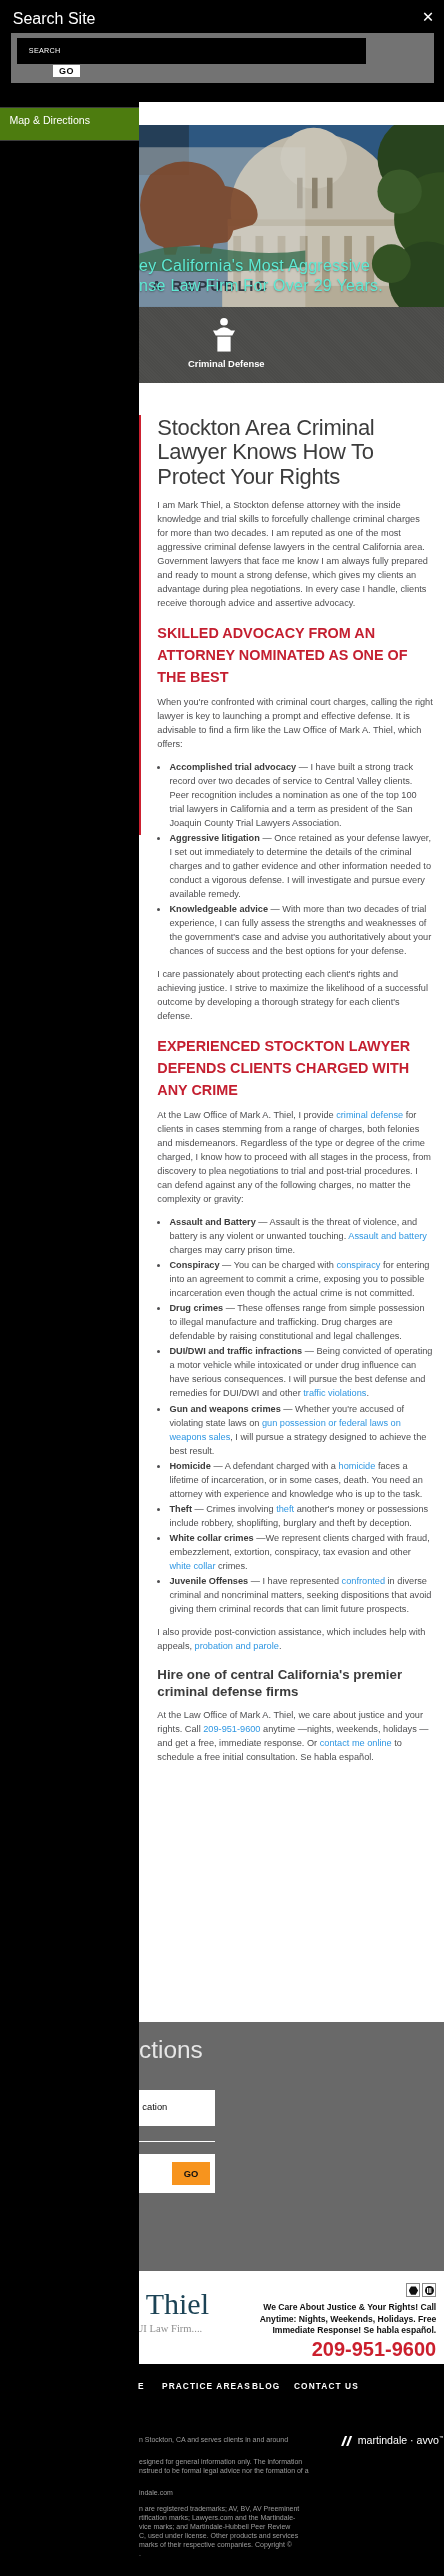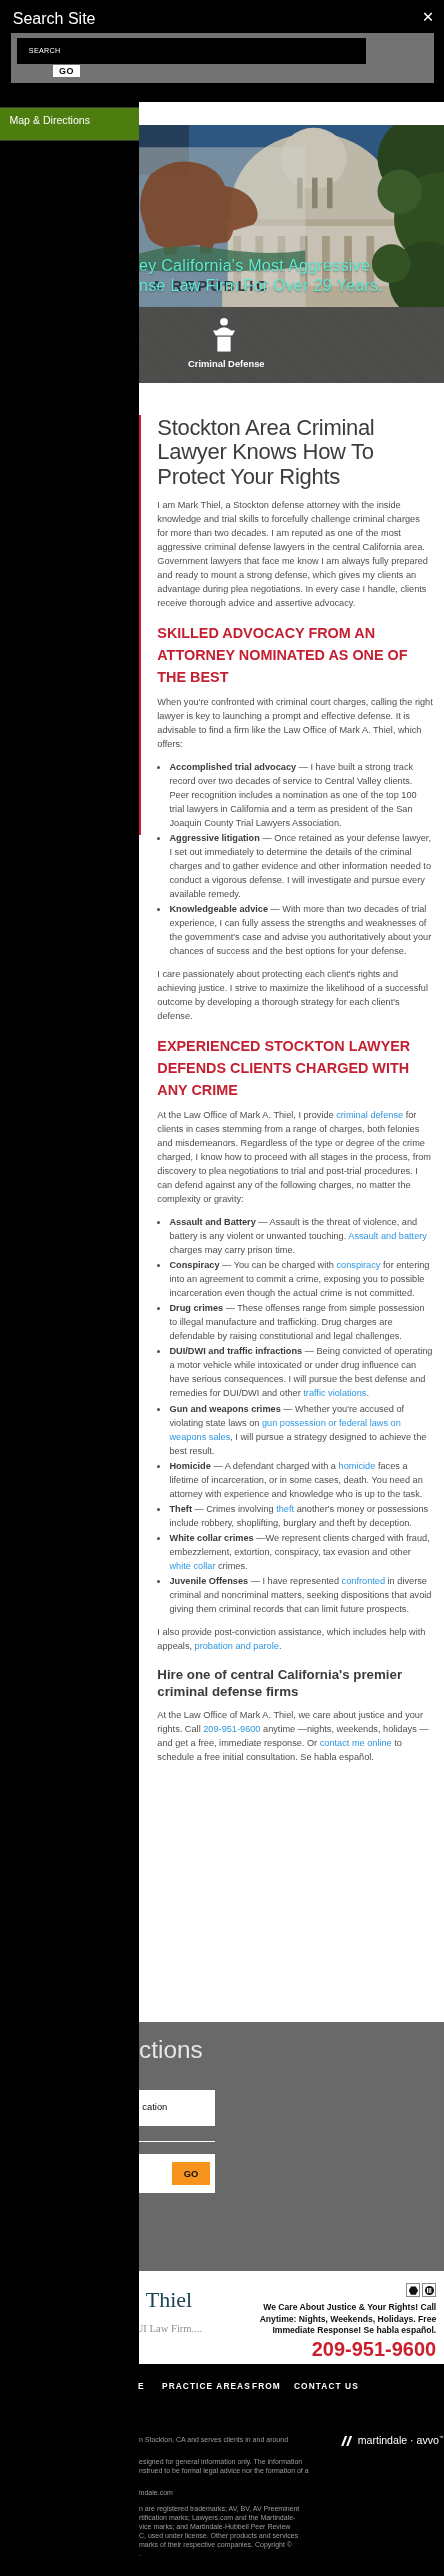--- a/index.html
+++ b/index.html
@@ -56,21 +56,21 @@
   #form-heading{position:absolute;left:0;top:14.4px;color:#e6e6e6;font-size:24.4px;font-weight:300;}
   #form-input{position:absolute;left:0;top:68px;width:76px;height:36px;background:#fff;}
   #form-input span{position:absolute;left:3.3px;top:11px;color:#0a0a0a;font-size:9.4px;font-weight:normal;}
   #form-line{position:absolute;left:0;top:119px;width:76px;height:1.1px;background:#fff;}
   #form-gobox{position:absolute;left:0;top:132px;width:76px;height:39px;background:#fff;}
   #form-go{position:absolute;left:33px;top:7.8px;width:38px;height:23px;background:#f7941e;border:0;
       color:#111;font-size:9.4px;font-weight:bold;cursor:pointer;font-family:"Liberation Sans",sans-serif;}
 
   
   #footer-white{left:139px;top:2271px;width:305px;height:94px;background:#fff;overflow:hidden;}
-  #logo-main{position:absolute;left:6.7px;top:15.6px;color:#1c4355;font-size:22px;
+  #logo-main{position:absolute;left:6.7px;top:15.6px;color:#1c4355;font-size:30px;
       font-family:"Liberation Serif",serif;}
   #logo-sub{position:absolute;left:-3.3px;top:52px;color:#8f8f8f;font-size:10.6px;
       font-family:"Liberation Serif",serif;}
   .soc{position:absolute;top:12.2px;width:14px;height:14px;border:0.6px solid #8a8a8a;background:#fff;
       box-sizing:border-box;cursor:pointer;}
   #soc1{left:267px;} #soc2{left:283px;}
   .hexa{position:absolute;left:1.7px;top:2.2px;width:9.4px;height:8.3px;background:#111;
       clip-path:polygon(25% 0,75% 0,100% 50%,75% 100%,25% 100%,0 50%);}
   .circ{position:absolute;left:1.7px;top:1.7px;width:9.4px;height:9.4px;border-radius:50%;background:#111;}
   .circ i{position:absolute;left:2.2px;top:2.2px;width:1.1px;height:5px;background:#fff;
@@ -221,21 +221,21 @@
       <div>Anytime: Nights, Weekends, Holidays. Free</div>
       <div>Immediate Response! Se habla español.</div>
     </div>
     <div id="phone">209-951-9600</div>
   </div>
 
   <div class="abs" id="footer-black">
     <div id="nav">
         <span class="nav-item" style="left: 138px;">E</span>
         <span class="nav-item" style="left: 162px;">PRACTICE AREAS</span>
-        <span class="nav-item" style="left: 252px;">FROM</span>
+        <span class="nav-item" style="left: 252px;">BLOG</span>
         <span class="nav-item" style="left: 294px; text-align: right;">CONTACT US</span>
       </div>
     <div id="disc">
       <div class="disc-block" id="disc1">n Stockton, CA and serves clients in and around</div>
       <div class="disc-block" id="disc2">
           <div>esigned for general information only. The information</div>
           <div>nstrued to be formal legal advice nor the formation of a</div>
         </div>
       <div class="disc-block" id="disc3">indale.com</div>
       <div class="disc-block" id="disc4">

